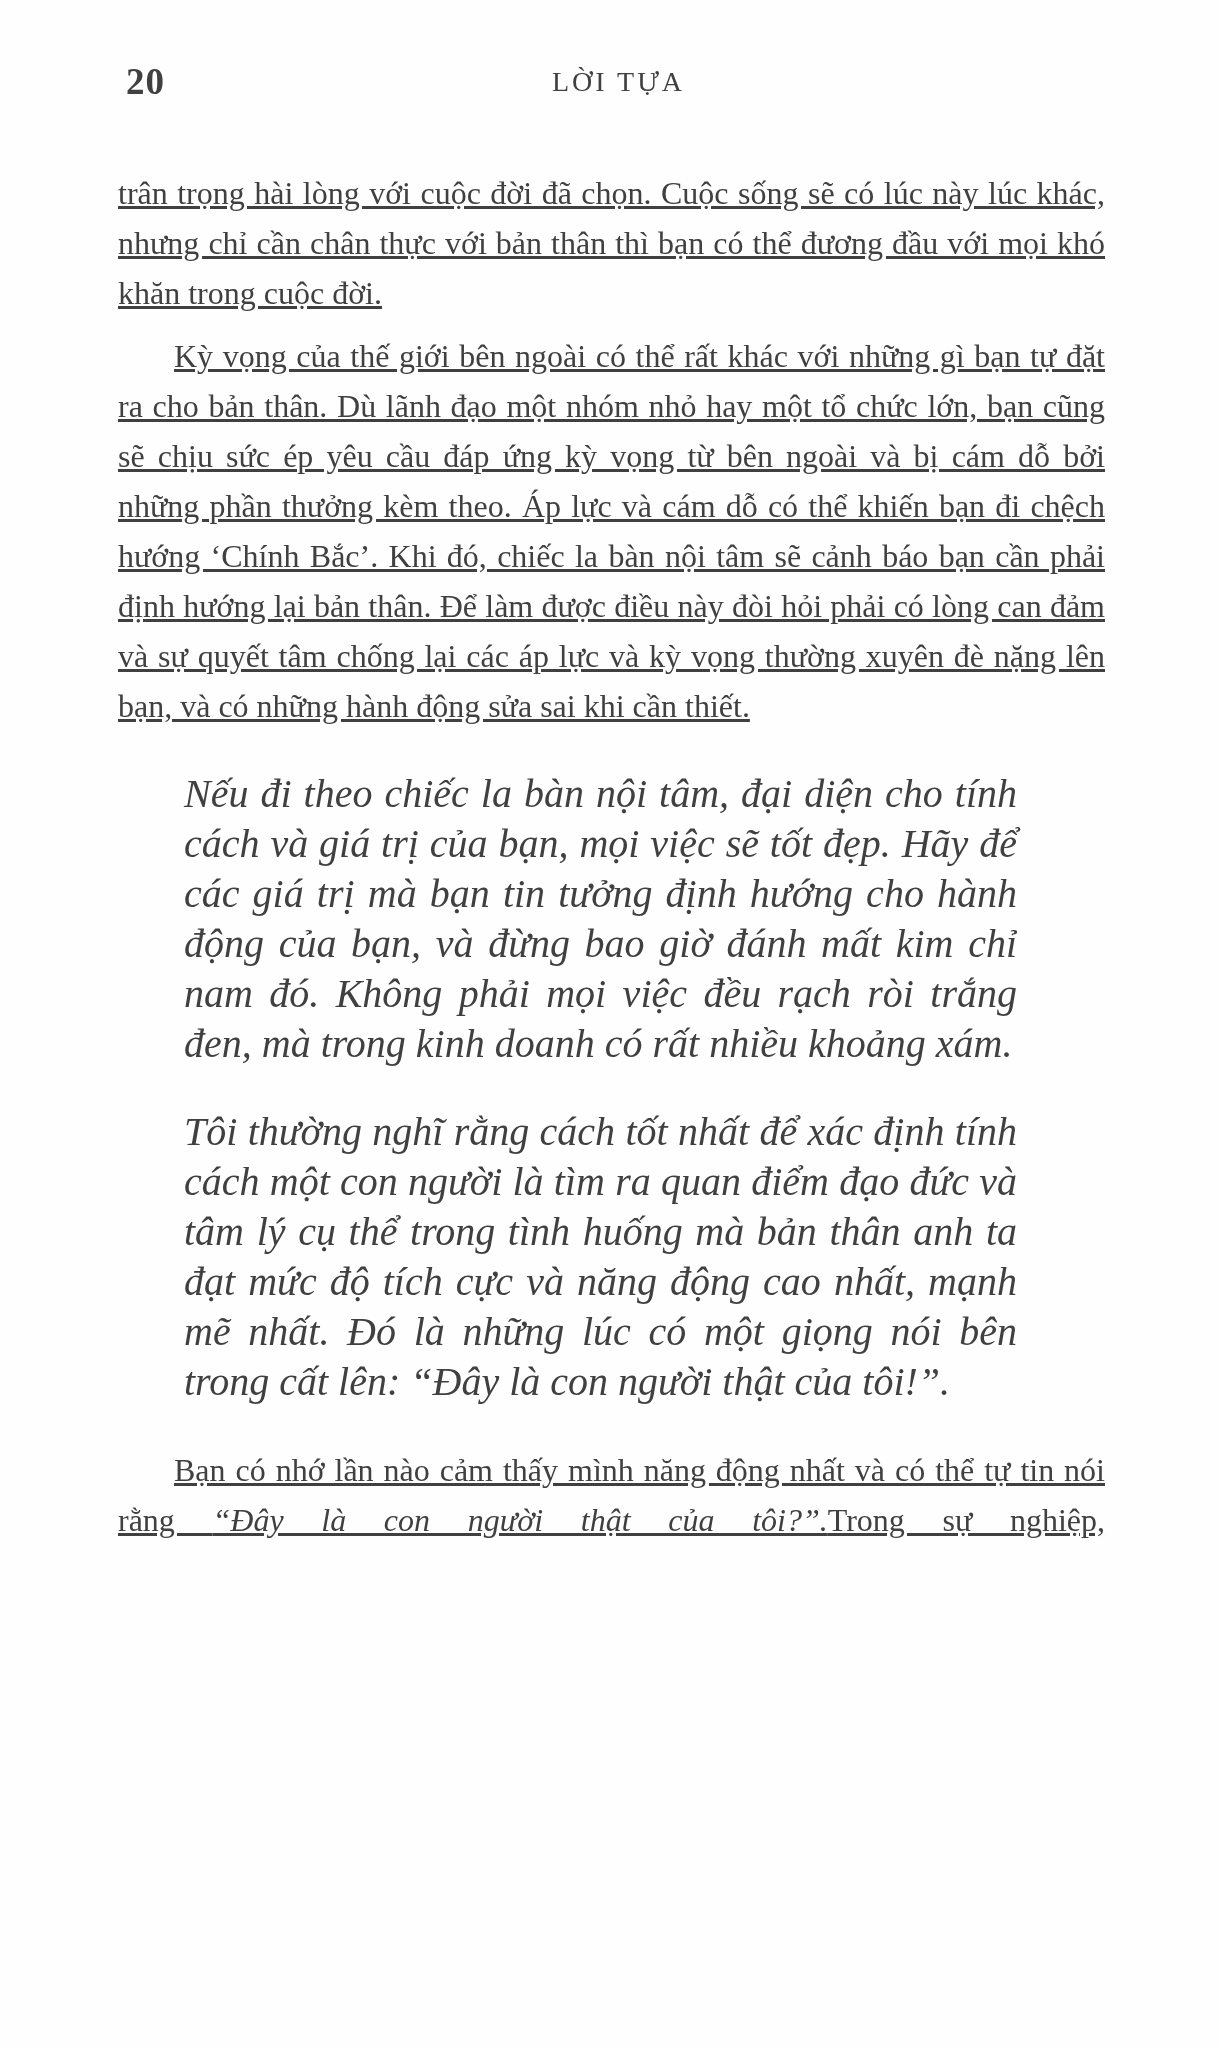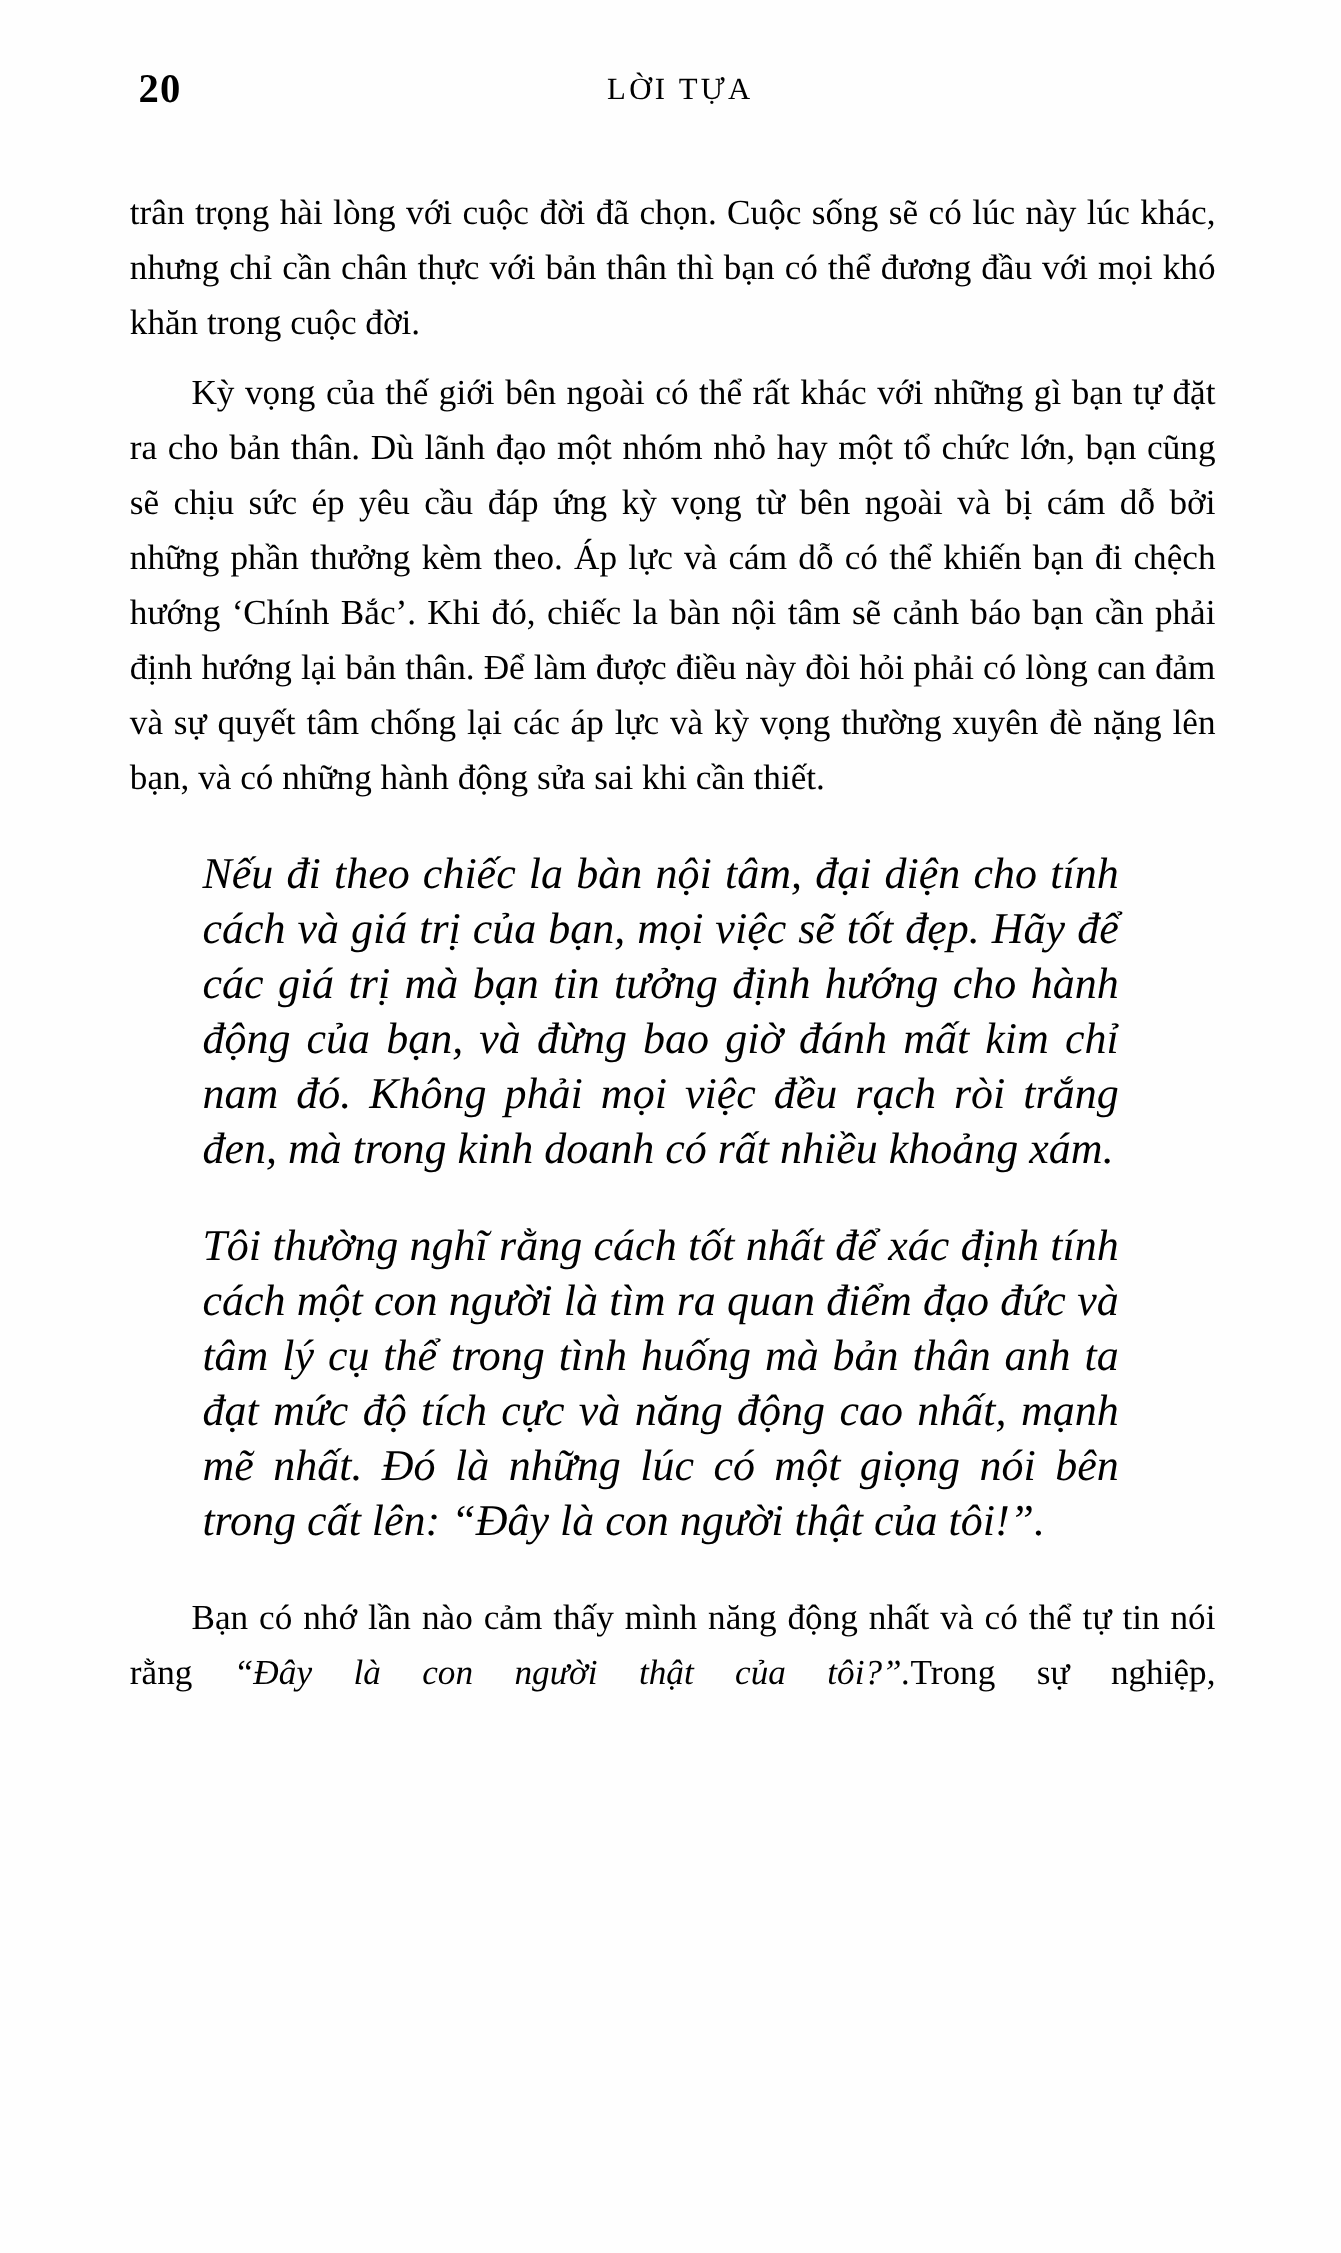--- a/index.html
+++ b/index.html
@@ -5,21 +5,21 @@
   html, body {
     margin: 0;
     padding: 0;
     background: #ffffff;
   }
   .page {
     position: relative;
     width: 1219px;
     height: 2048px;
     background: #fefefe;
-    color: #000000;
+    color: #404040;
     font-family: "Liberation Serif", "DejaVu Serif", serif;
     overflow: hidden;
     box-sizing: border-box;
   }
   .page-header {
     position: absolute;
     top: 60px;
     left: 118px;
     width: 1001px;
     height: 44px;
@@ -45,20 +45,21 @@
     top: 168px;
     left: 118px;
     width: 1001px;
   }
   p.body-para {
     margin: 0 14px 13px 0;
     font-size: 32px;
     line-height: 50px;
     text-align: justify;
     text-indent: 56px;
+    text-decoration: underline;
   }
   p.body-para.no-indent {
     text-indent: 0;
   }
   p.body-para.continues {
     text-align-last: justify;
     margin-bottom: 0;
   }
   blockquote.quote {
     margin: 38px 102px 38px 66px;

